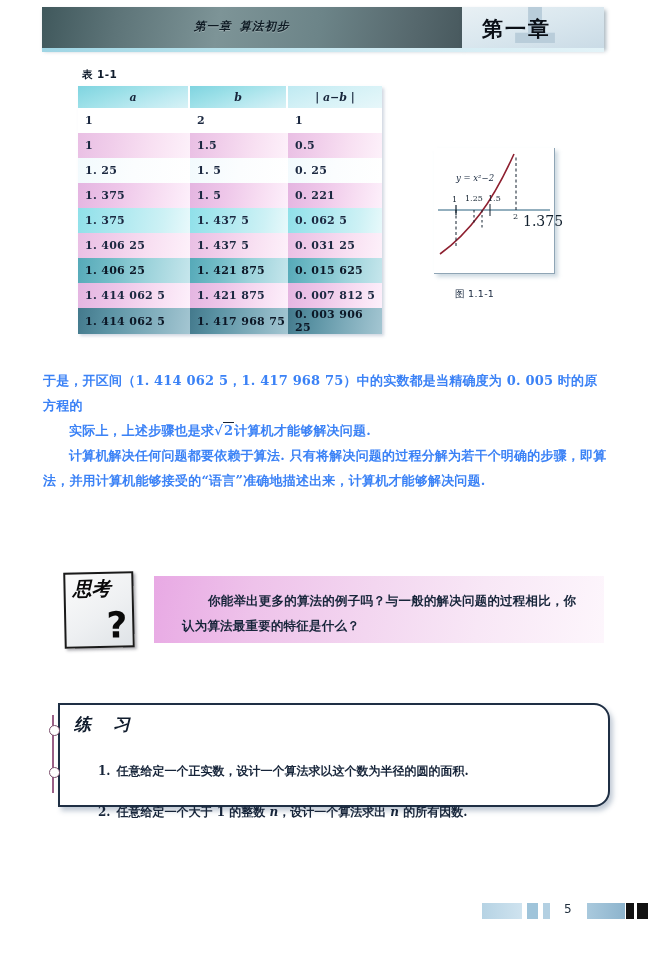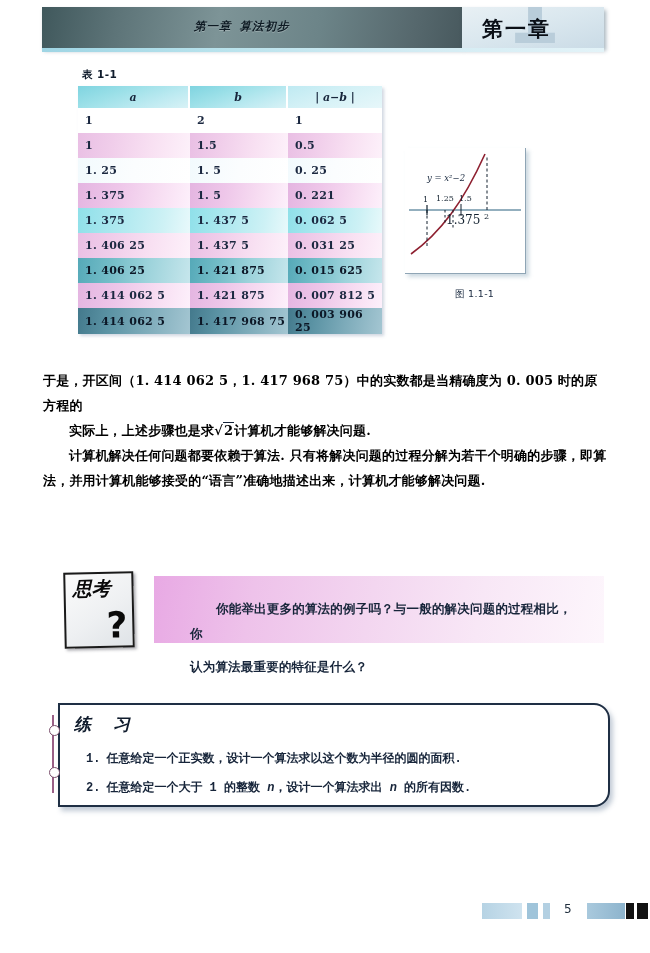--- a/index.html
+++ b/index.html
@@ -137,21 +137,21 @@
   .row-pale   td { background: linear-gradient(100deg,#f2fafd 0%,#fbfdfe 50%,#ffffff 100%); }
   .row-pink2  td { background: linear-gradient(100deg,#e4b5e1 0%,#eec6e9 35%,#f7ddf2 70%,#fdf0fb 100%); }
   .row-cyan   td { background: linear-gradient(100deg,#8fe0e9 0%,#ace8ef 35%,#cdf1f5 75%,#e8f9fb 100%); }
   .row-teal   td { background: linear-gradient(100deg,#55a9b8 0%,#74bdc8 30%,#9dd3db 62%,#c6e6ec 100%); }
   .row-darkteal td { background: linear-gradient(100deg,#43798c 0%,#5b93a4 28%,#7aa9b8 58%,#a4c6d2 100%); }
   .row-teal td, .row-darkteal td { color: #0c1726; }
 
   
   .figure-box {
     position: absolute;
-    left: 405px;
+    left: 434px;
     top: 148px;
     width: 120px;
     height: 125px;
     border-right: 1.5px solid #8fa5b5;
     border-bottom: 1.5px solid #8fa5b5;
     box-shadow: 3px 3px 4px rgba(130,160,180,.4);
     text-align: center;
   }
   .figure-svg { position: absolute; left: 0; top: 0; }
   .figure-caption {
@@ -166,21 +166,21 @@
 
   
   .body-text {
     position: absolute;
     left: 43px;
     top: 368px;
     width: 566px;
     font-size: 13px;
     line-height: 25px;
     font-weight: bold;
-    color: #000000;
+    color: #3b82f6;
     letter-spacing: .2px;
   }
   .body-text p { margin: 0; }
   .body-text p.indent { text-indent: 26px; }
   .radical { font-family: "DejaVu Serif", serif; }
   .radical .rad-sym { font-size: 13px; }
   .radical .rad-body {
     border-top: 1px solid #142338;
     padding: 0 1px;
   }
@@ -238,21 +238,21 @@
     position: absolute;
     left: 118px;
     top: 16px;
     width: 400px;
     font-size: 12.5px;
     line-height: 25px;
     font-weight: bold;
     color: #17253a;
     letter-spacing: .2px;
   }
-  .think-text p { margin: 8px; }
+  .think-text p { margin: 0; }
   .think-text p.first { text-indent: 26px; }
 
   
   .exercise-box {
     position: absolute;
     left: 58px;
     top: 703px;
     width: 548px;
     height: 100px;
     border: 2px solid #1f2f44;
@@ -293,21 +293,21 @@
   .exercise-list {
     position: absolute;
     left: 22px;
     top: 38px;
     width: 510px;
     font-size: 12px;
     line-height: 25px;
     font-weight: bold;
     color: #17253a;
   }
-  .exercise-list .ex-item { margin: 4px; font-family: Liberation Mono, monospace; }
+  .exercise-list .ex-item { margin: 16px; }
   .exercise-list .ex-num { margin-right: 6px; }
   .ital { font-style: italic; }
 
   
   .footer {
     position: absolute;
     left: 482px;
     top: 903px;
     width: 166px;
     height: 18px;
@@ -414,21 +414,21 @@
     <line x1="40" y1="62" x2="40" y2="76" stroke="#12202e" stroke-width="1" stroke-dasharray="2.5,2.5"></line>
     <line x1="48" y1="62" x2="48" y2="80" stroke="#12202e" stroke-width="1" stroke-dasharray="2.5,2.5"></line>
     <line x1="56" y1="56" x2="56" y2="68" stroke="#12202e" stroke-width="1"></line>
     <line x1="22" y1="57" x2="22" y2="67" stroke="#12202e" stroke-width="1.2"></line>
     <line x1="82" y1="62" x2="82" y2="8" stroke="#12202e" stroke-width="1" stroke-dasharray="3,2.5"></line>
   </svg>
   <div style="position:absolute;left:22px;top:25px;font-size:8.5px;font-style:italic;color:#16263c;">y = x²−2</div>
   <div style="position:absolute;left:18px;top:47px;font-size:8px;color:#12202e;">1</div>
   <div style="position:absolute;left:31px;top:46px;font-size:8px;color:#12202e;">1.25</div>
   <div style="position:absolute;left:54px;top:46px;font-size:8px;color:#12202e;">1.5</div>
-  <div style="position:absolute;left:41px;top:65px;font-size:12px;color:#12202e;">1.375</div>
+  <div style="position:absolute;left:41px;top:65px;font-size:14px;color:#12202e;padding-left:48px;">1.375</div>
   <div style="position:absolute;left:79px;top:64px;font-size:8px;color:#12202e;">2</div>
 </div>
 <div class="figure-caption">图 1.1-1</div>
 
 <div class="body-text">
   <p>于是，开区间（1. 414 062 5，1. 417 968 75）中的实数都是当精确度为 0. 005 时的原方程的</p>
   <p class="indent"><span>实际上，上述步骤也是求</span><span class="radical"><span class="rad-sym">√</span><span class="rad-body">2</span></span><span>计算机才能够解决问题.</span></p>
   <p class="indent">计算机解决任何问题都要依赖于算法. 只有将解决问题的过程分解为若干个明确的步骤，即算法，并用计算机能够接受的“语言”准确地描述出来，计算机才能够解决问题.</p>
 </div>
 

